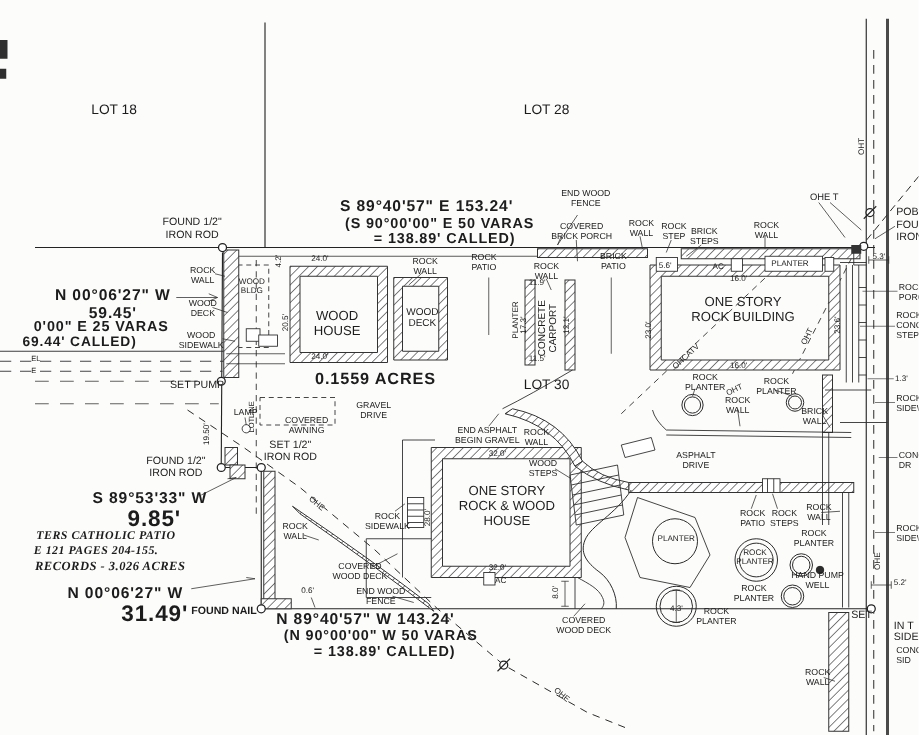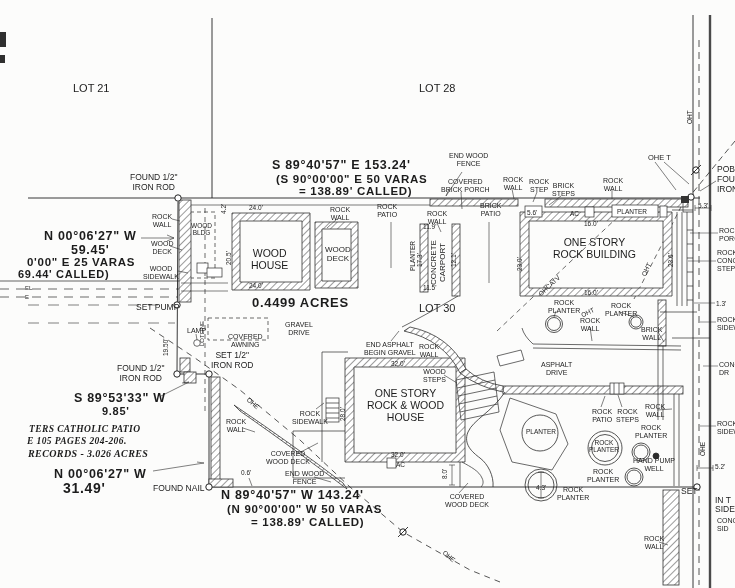--- a/index.html
+++ b/index.html
@@ -228,46 +228,46 @@
     <line x1="249" y1="478" x2="252" y2="486"></line>
   </g>
 
   <g fill="#2f2f2f">
     <rect x="0" y="32" width="6" height="15"></rect>
     <rect x="0" y="55" width="5" height="8"></rect>
   </g>
 </svg>
 
 <div id="labels">
-      <div class="lbl" style="left: 73px; top: 82px; font-size: 11px;">LOT 21</div>
+      <div class="lbl" style="left: 73px; top: 82px; font-size: 11px;">LOT 18</div>
       <div class="lbl" style="left: 419px; top: 82px; font-size: 11px;">LOT 28</div>
       <div class="lbl" style="left: 419px; top: 302px; font-size: 11px;">LOT 30</div>
-      <div class="lbl b" style="left: 252px; top: 296px; font-size: 13px;">0.4499 ACRES</div>
+      <div class="lbl b" style="left: 252px; top: 296px; font-size: 13px;">0.1559 ACRES</div>
       <div class="lbl b" style="left: 272px; top: 158px; font-size: 12.5px;">S 89°40'57" E  153.24'</div>
       <div class="lbl b" style="left: 276px; top: 173px; font-size: 11.5px;">(S 90°00'00" E  50 VARAS</div>
       <div class="lbl b" style="left: 299px; top: 185px; font-size: 11.5px;">= 138.89' CALLED)</div>
       <div class="lbl b" style="left: 44px; top: 229px; font-size: 12.5px;">N 00°06'27" W</div>
       <div class="lbl b" style="left: 71px; top: 243px; font-size: 12.5px;">59.45'</div>
       <div class="lbl b" style="left: 27px; top: 256px; font-size: 11.5px;">0'00" E  25 VARAS</div>
       <div class="lbl b" style="left: 18px; top: 268px; font-size: 11px;">69.44' CALLED)</div>
       <div class="lbl b" style="left: 74px; top: 391px; font-size: 12.5px;">S 89°53'33" W</div>
-      <div class="lbl b" style="left: 102px; top: 405px; font-size: 11px;">9.85'</div>
+      <div class="lbl b" style="left: 102px; top: 405px; font-size: 18px;">9.85'</div>
       <div class="lbl b" style="left: 54px; top: 467px; font-size: 12.5px;">N 00°06'27" W</div>
-      <div class="lbl b" style="left: 63px; top: 481px; font-size: 14px;">31.49'</div>
+      <div class="lbl b" style="left: 97px; top: 481px; font-size: 18px;">31.49'</div>
       <div class="lbl b" style="left: 221px; top: 488px; font-size: 12.5px;">N 89°40'57" W  143.24'</div>
       <div class="lbl b" style="left: 227px; top: 503px; font-size: 11.5px;">(N 90°00'00" W  50 VARAS</div>
       <div class="lbl b" style="left: 251px; top: 516px; font-size: 11.5px;">= 138.89' CALLED)</div>
       <div class="lbl" style="left: 130px; top: 173px; font-size: 8.5px;">FOUND 1/2"
 IRON ROD</div>
       <div class="lbl" style="left: 136px; top: 303px; font-size: 8.5px;">SET PUMP</div>
       <div class="lbl" style="left: 117px; top: 364px; font-size: 8.5px;">FOUND 1/2"
 IRON ROD</div>
       <div class="lbl" style="left: 211px; top: 351px; font-size: 8.5px;">SET 1/2"
 IRON ROD</div>
-      <div class="lbl" style="left: 153px; top: 484px; font-size: 8.5px;">FOUND NAIL</div>
+      <div class="lbl" style="left: 153px; top: 484px; font-size: 8.5px; font-weight: bold;">FOUND NAIL</div>
       <div class="lbl" style="left: 191px; top: 222px; font-size: 6.5px;">WOOD
 BLDG</div>
       <div class="lbl" style="left: 251px; top: 248px; font-size: 10.5px;">WOOD
 HOUSE</div>
       <div class="lbl" style="left: 325px; top: 246px; font-size: 8px;">WOOD
 DECK</div>
       <div class="lbl" style="left: 553px; top: 237px; font-size: 10.5px;">ONE STORY
 ROCK BUILDING</div>
       <div class="lbl" style="left: 367px; top: 388px; font-size: 10.5px;">ONE STORY
 ROCK &amp; WOOD
@@ -380,21 +380,21 @@
       <div class="lbl" style="left: 339px; top: 421px; font-size: 6.5px; transform: rotate(-90deg);">28.0'</div>
       <div class="lbl" style="left: 391px; top: 451px; font-size: 6.5px;">32.0'</div>
       <div class="lbl" style="left: 441px; top: 479px; font-size: 6.5px; transform: rotate(-90deg);">8.0'</div>
       <div class="lbl" style="left: 162px; top: 356px; font-size: 6.5px; transform: rotate(-90deg);">19.50'</div>
       <div class="lbl" style="left: 698px; top: 202px; font-size: 6.5px;">5.3'</div>
       <div class="lbl" style="left: 715px; top: 463px; font-size: 6.5px;">5.2'</div>
       <div class="lbl" style="left: 716px; top: 300px; font-size: 6.5px;">1.3'</div>
       <div class="lbl" style="left: 241px; top: 469px; font-size: 6.5px;">0.6'</div>
       <div class="lbl" style="left: 536px; top: 484px; font-size: 6.5px;">4.3'</div>
       <div class="lbl serif" style="left: 29px; top: 424px; font-size: 9.5px;">TERS CATHOLIC PATIO</div>
-      <div class="lbl serif" style="left: 27px; top: 436px; font-size: 9.5px;">E 105 PAGES 204-206.</div>
+      <div class="lbl serif" style="left: 27px; top: 436px; font-size: 9.5px;">E 121 PAGES 204-155.</div>
       <div class="lbl serif" style="left: 28px; top: 448px; font-size: 10px; text-align: center;">RECORDS - 3.026 ACRES</div>
       <div class="lbl" style="left: 717px; top: 165px; font-size: 8.5px;">POB</div>
       <div class="lbl" style="left: 717px; top: 175px; font-size: 8.5px;">FOU</div>
       <div class="lbl" style="left: 717px; top: 185px; font-size: 8.5px;">IRON</div>
       <div class="lbl" style="left: 719px; top: 227px; font-size: 7px;">ROCK</div>
       <div class="lbl" style="left: 719px; top: 235px; font-size: 7px;">PORC</div>
       <div class="lbl" style="left: 717px; top: 249px; font-size: 7px;">ROCK</div>
       <div class="lbl" style="left: 717px; top: 257px; font-size: 7px;">CONC</div>
       <div class="lbl" style="left: 717px; top: 265px; font-size: 7px;">STEP</div>
       <div class="lbl" style="left: 717px; top: 316px; font-size: 7px;">ROCK</div>

